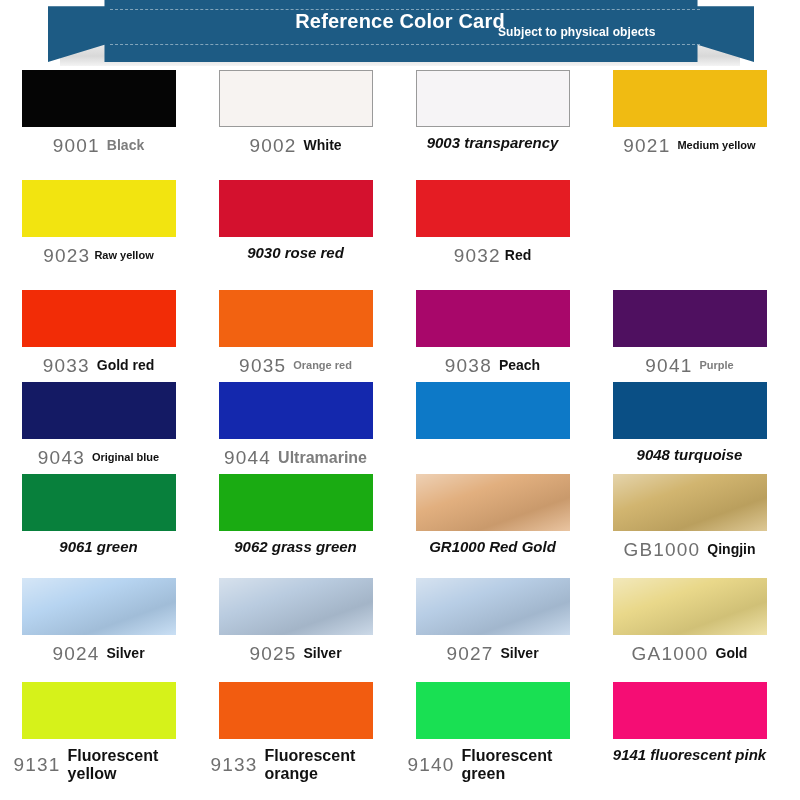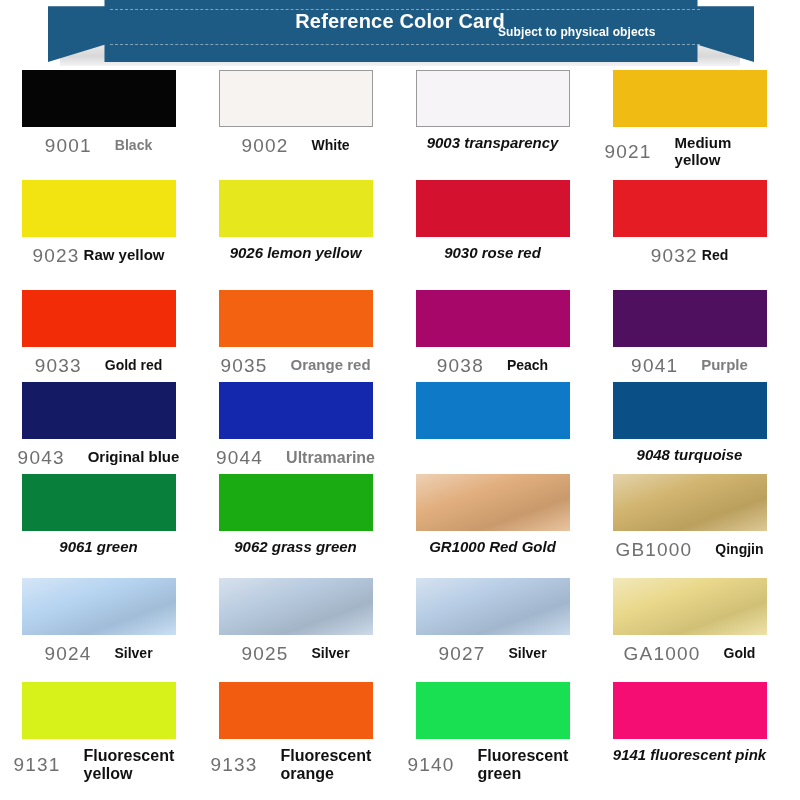--- a/index.html
+++ b/index.html
@@ -114,21 +114,21 @@
     display: block;
   }
   .swatch-chip.outlined {
     border: 1px solid #9a9a9a;
     box-sizing: border-box;
   }
   .swatch-caption {
     display: flex;
     align-items: center;
     justify-content: center;
-    gap: 23px;
+    gap: 7px;
     margin-top: 8px;
     width: 170px;
     margin-left: auto;
     margin-right: auto;
     line-height: 1.12;
   }
   .swatch-code {
     font-size: 19px;
     color: #6f6f6f;
     letter-spacing: 1.2px;
@@ -144,21 +144,21 @@
   }
   .swatch-name {
     font-size: 14px;
     font-weight: bold;
     color: #111111;
   }
   .swatch-name.grey-name {
     color: #7d7d7d;
   }
   .swatch-name.small-name {
-    font-size: 15px;
+    font-size: 11px;
   }
   .swatch-name.tiny-name {
     font-size: 16px;
   }
   .caption-joined {
     gap: 4px;
   }
   .caption-single .swatch-code { font-size: 15px; font-weight: bold; color: #111; letter-spacing: 0; }
 </style>
 </head>
@@ -206,26 +206,20 @@
     </div>
     <div class="swatch-row row-h-110">
       <div class="swatch-cell">
         <div class="swatch-chip" style="background: rgb(242, 228, 16);"></div>
         <div class="swatch-caption caption-joined">
           <span class="swatch-code">9023</span>
           <span class="swatch-name small-name">Raw yellow</span>
         </div>
       </div>
       <div class="swatch-cell">
-        <div class="swatch-chip" style="background: rgb(230, 232, 29);"></div>
-        <div class="swatch-caption caption-single">
-          <span class="swatch-code bold-code">9026 lemon yellow</span>
-        </div>
-      </div>
-      <div class="swatch-cell">
         <div class="swatch-chip" style="background: rgb(212, 17, 46);"></div>
         <div class="swatch-caption caption-single">
           <span class="swatch-code bold-code">9030 rose red</span>
         </div>
       </div>
       <div class="swatch-cell">
         <div class="swatch-chip" style="background: rgb(229, 28, 35);"></div>
         <div class="swatch-caption caption-joined">
           <span class="swatch-code">9032</span>
           <span class="swatch-name">Red</span>

